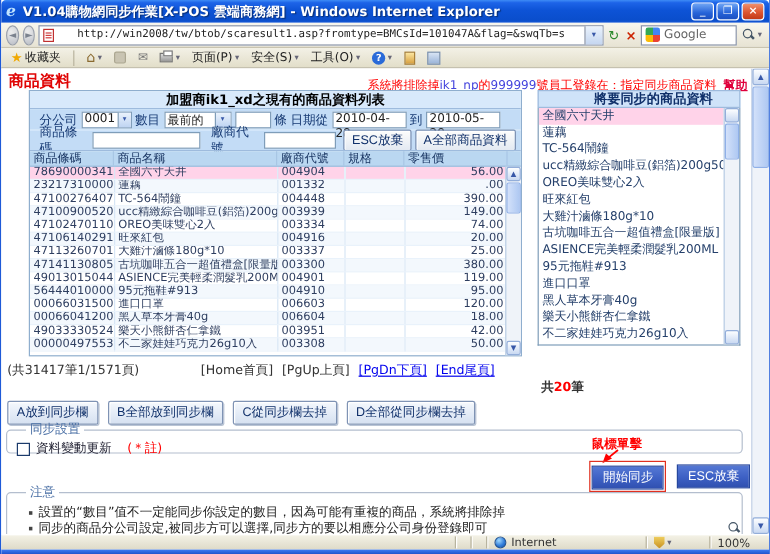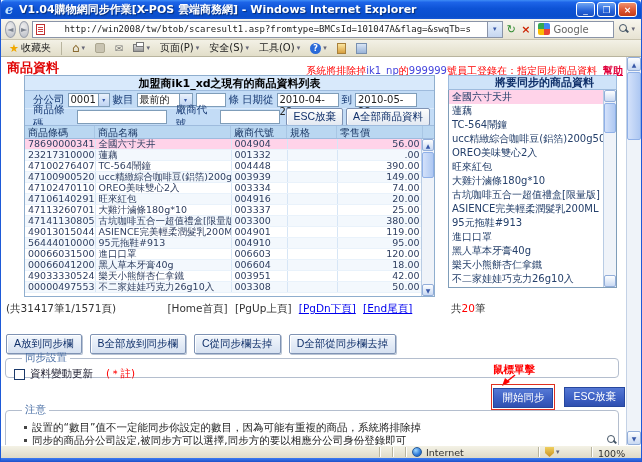--- a/index.html
+++ b/index.html
@@ -108,21 +108,21 @@
     border:1px solid #93AEDA; border-radius:2px; color:#3858A8; font-size:6px; line-height:11px; text-align:center; }
   .sc-btn.up { top:0; } .sc-btn.down { bottom:0; }
   .sc-thumb { position:absolute; left:0; width:12px; background:linear-gradient(90deg,#D3E1FA,#AEC8F2);
     border:1px solid #8FB0E8; border-radius:2px; }
 
   
   .pagination { position:absolute; left:5px; top:245px; width:625px; height:14px; font-size:10.5px; color:#333; }
   .pg-sum { margin-right:48px; }
   .pg-plain { margin-right:4px; }
   .pg-link { color:#0000EE; text-decoration:underline; margin-right:4px; }
-  .sync-count { position:absolute; left:445px; top:0; color:#333; }
+  .sync-count { position:absolute; left:445px; top:14px; color:#333;font-weight:bold; }
   .sync-count .n { color:#F00; }
 
   
   .right-box { position:absolute; left:447px; top:18px; width:169px; }
   .box-title2 { height:15px; background:#CFE3F9; border:1px solid #9EBBDD; text-align:center;
     font-size:11px; font-weight:bold; color:#10306A; line-height:14px;padding-left:24px; }
   .sync-list { position:relative; height:198px; background:#fff; border:1px solid #7F9DB9; border-top:none;
     overflow:hidden; padding-right:13px; }
   .sync-item { height:14px; line-height:14px; font-size:10px; color:#25406B; padding-left:3px;
     white-space:nowrap; overflow:hidden; }

